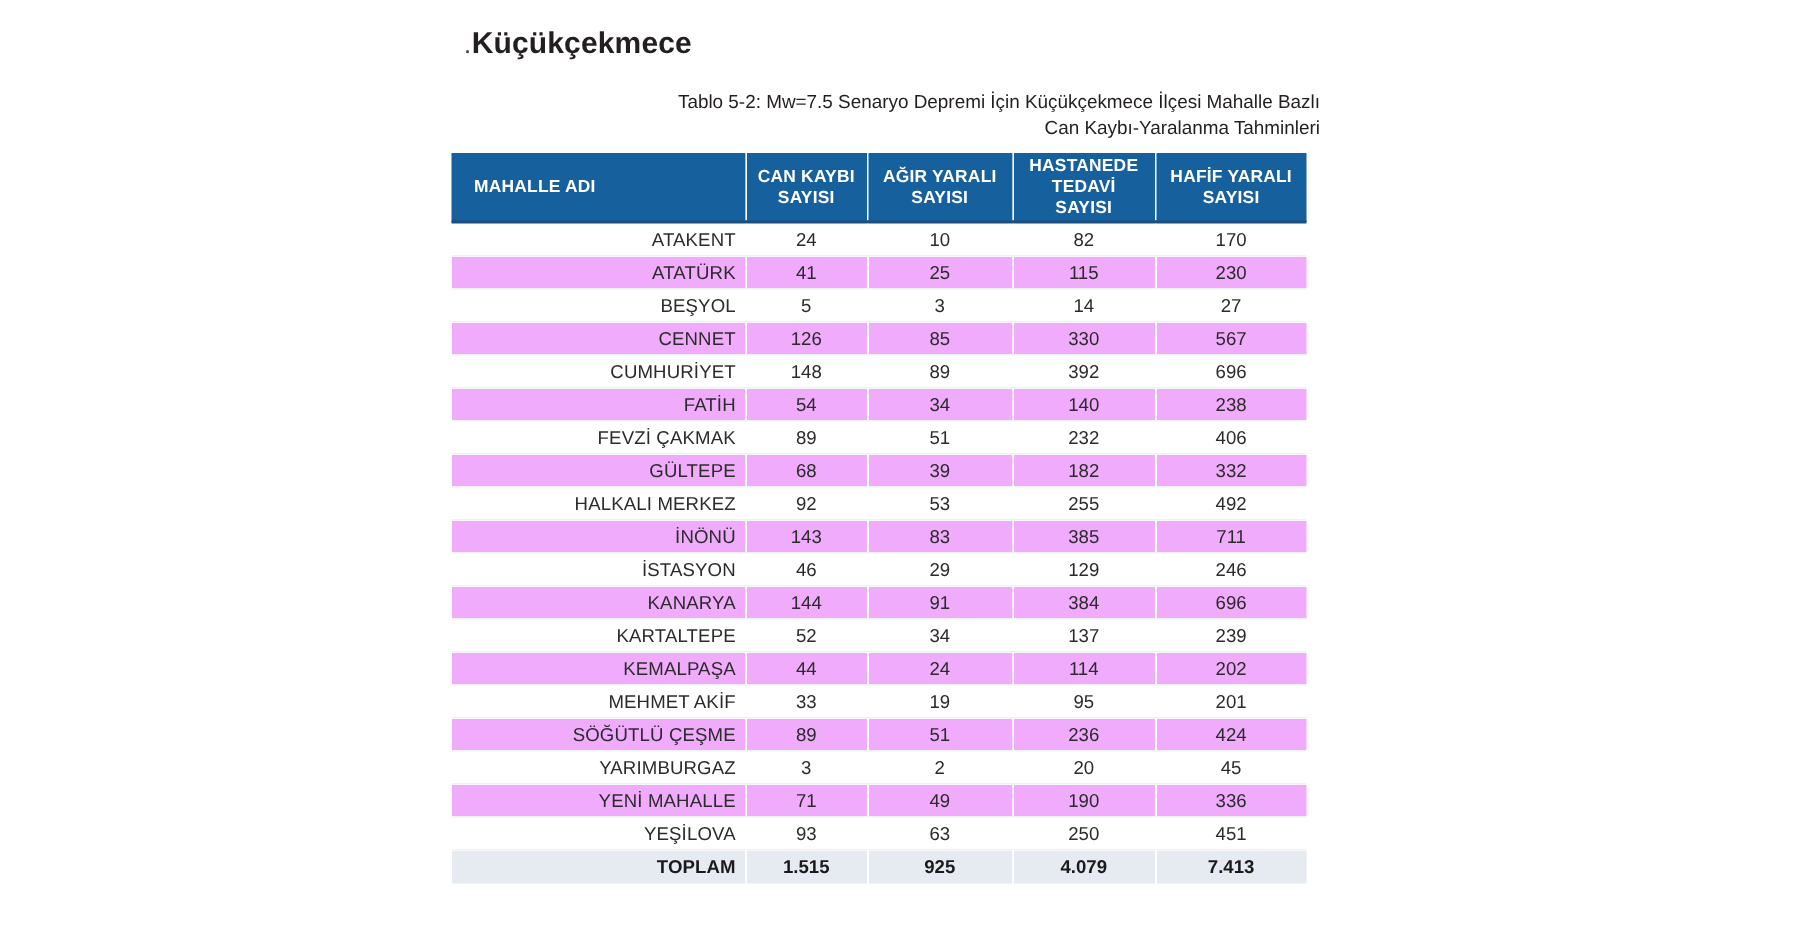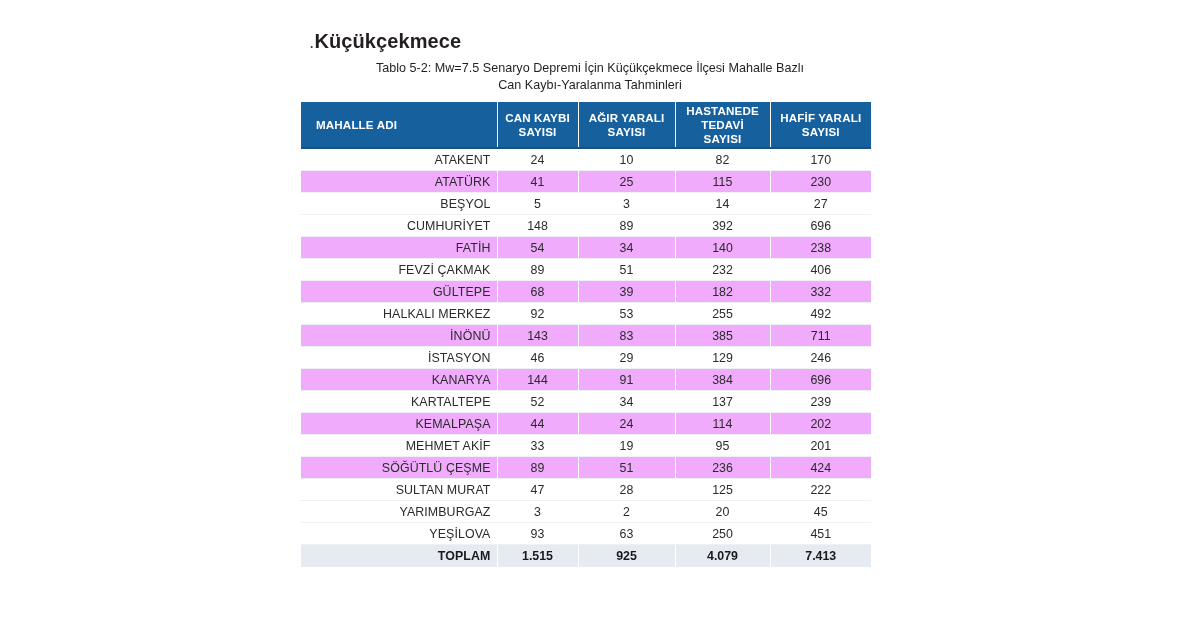--- a/index.html
+++ b/index.html
@@ -13,42 +13,42 @@
     overflow: hidden;
     font-family: "Liberation Sans", sans-serif;
     color: #231f20;
     position: relative;
   }
 
   
   #page-title {
     position: absolute;
     left: 310px;
-    top: 30px;
+    top: 18px;
     font-size: 20px;
     font-weight: bold;
     color: #231f20;
     letter-spacing: 0.1px;
     white-space: nowrap;
   }
   #page-title .lead-dot {
     font-size: 12px;
     font-weight: bold;
     color: #3c3c3c;
     vertical-align: baseline;
     margin-right: 1px;
   }
 
   
   #table-caption {
     position: absolute;
     left: 300px;
     top: 60px;
     width: 580px;
-    text-align: center;
+    text-align: right;
     font-size: 12.6px;
     line-height: 17px;
     color: #231f20;
   }
   #table-caption .cap-line {
     display: block;
     white-space: nowrap;
   }
 
   
@@ -188,20 +188,27 @@
           <td class="cell-num">115</td>
           <td class="cell-num">230</td>
         </tr>
         <tr class="odd">
           <td class="cell-name">BEŞYOL</td>
           <td class="cell-num">5</td>
           <td class="cell-num">3</td>
           <td class="cell-num">14</td>
           <td class="cell-num">27</td>
         </tr>
+        <tr class="even">
+          <td class="cell-name">CENNET</td>
+          <td class="cell-num">126</td>
+          <td class="cell-num">85</td>
+          <td class="cell-num">330</td>
+          <td class="cell-num">567</td>
+        </tr>
         <tr class="odd">
           <td class="cell-name">CUMHURİYET</td>
           <td class="cell-num">148</td>
           <td class="cell-num">89</td>
           <td class="cell-num">392</td>
           <td class="cell-num">696</td>
         </tr>
         <tr class="even">
           <td class="cell-name">FATİH</td>
           <td class="cell-num">54</td>
@@ -273,32 +280,32 @@
           <td class="cell-num">201</td>
         </tr>
         <tr class="even">
           <td class="cell-name">SÖĞÜTLÜ ÇEŞME</td>
           <td class="cell-num">89</td>
           <td class="cell-num">51</td>
           <td class="cell-num">236</td>
           <td class="cell-num">424</td>
         </tr>
         <tr class="odd">
-          <td class="cell-name">SULTAN MURAT</td>
-          <td class="cell-num">47</td>
-          <td class="cell-num">28</td>
-          <td class="cell-num">125</td>
-          <td class="cell-num">222</td>
-        </tr>
-        <tr class="odd">
           <td class="cell-name">YARIMBURGAZ</td>
           <td class="cell-num">3</td>
           <td class="cell-num">2</td>
           <td class="cell-num">20</td>
           <td class="cell-num">45</td>
+        </tr>
+        <tr class="even">
+          <td class="cell-name">YENİ MAHALLE</td>
+          <td class="cell-num">71</td>
+          <td class="cell-num">49</td>
+          <td class="cell-num">190</td>
+          <td class="cell-num">336</td>
         </tr>
         <tr class="odd">
           <td class="cell-name">YEŞİLOVA</td>
           <td class="cell-num">93</td>
           <td class="cell-num">63</td>
           <td class="cell-num">250</td>
           <td class="cell-num">451</td>
         </tr>
         <tr class="total-row">
           <td class="cell-name">TOPLAM</td>

